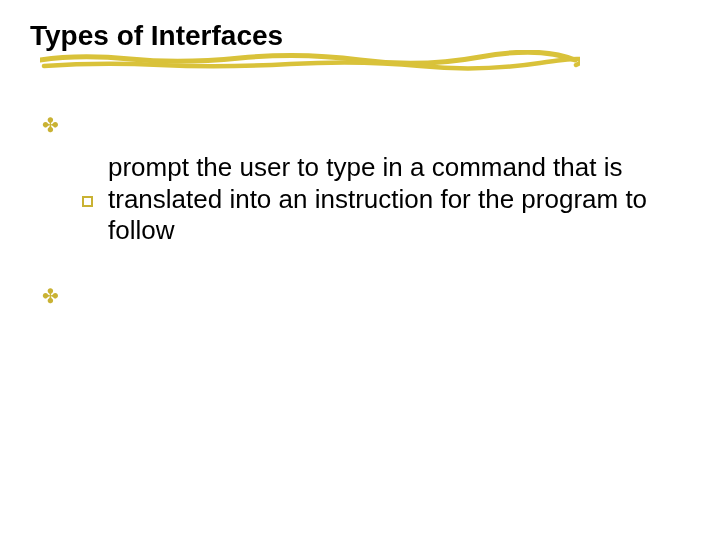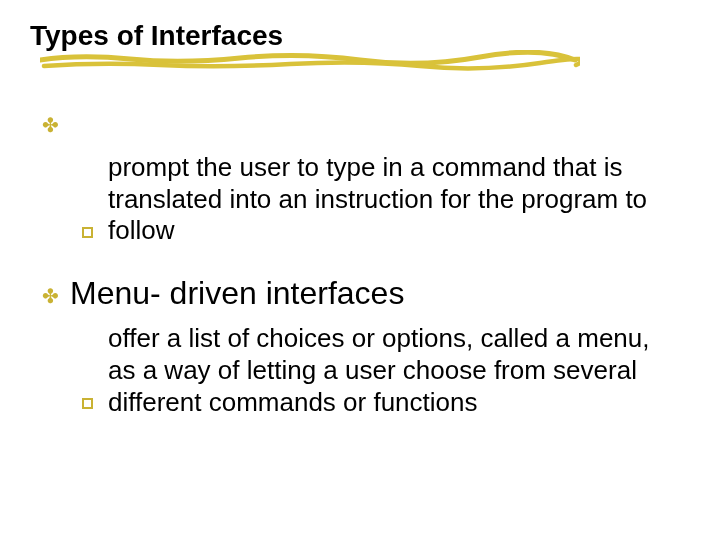--- a/index.html
+++ b/index.html
@@ -40,21 +40,21 @@
     line-height: 38px;
     padding-top: 2px;
   }
   .l1 .text {
     font-size: 32px;
     font-weight: 400;
     line-height: 1.18;
   }
   .l2 {
     display: flex;
-    align-items: flex-end;
+    align-items: center;
     padding-left: 40px;
     margin-bottom: 28px;
   }
   .l2 .bullet {
     flex: 0 0 auto;
     width: 26px;
     font-size: 18px;
     color: #c9b233;
     line-height: 30px;
     padding-top: 2px;
@@ -90,20 +90,15 @@
   <div class="l1">
     <span class="bullet">✤</span>
   </div>
   <div class="l2">
     <span class="bullet"><span class="square"></span></span>
     <span class="text">prompt the user to type in a command that is translated into an instruction for the program to follow</span>
   </div>
 
   <div class="l1">
     <span class="bullet">✤</span>
-    <span class="text">Menu- driven interfaces</span>
-  </div>
-  <div class="l2" style="margin-bottom:0;">
-    <span class="bullet"><span class="square"></span></span>
-    <span class="text">offer a list of choices or options, called a menu, as a way of letting a user choose from several different commands or functions</span>
   </div>
 
 </div>
 
 </body></html>

